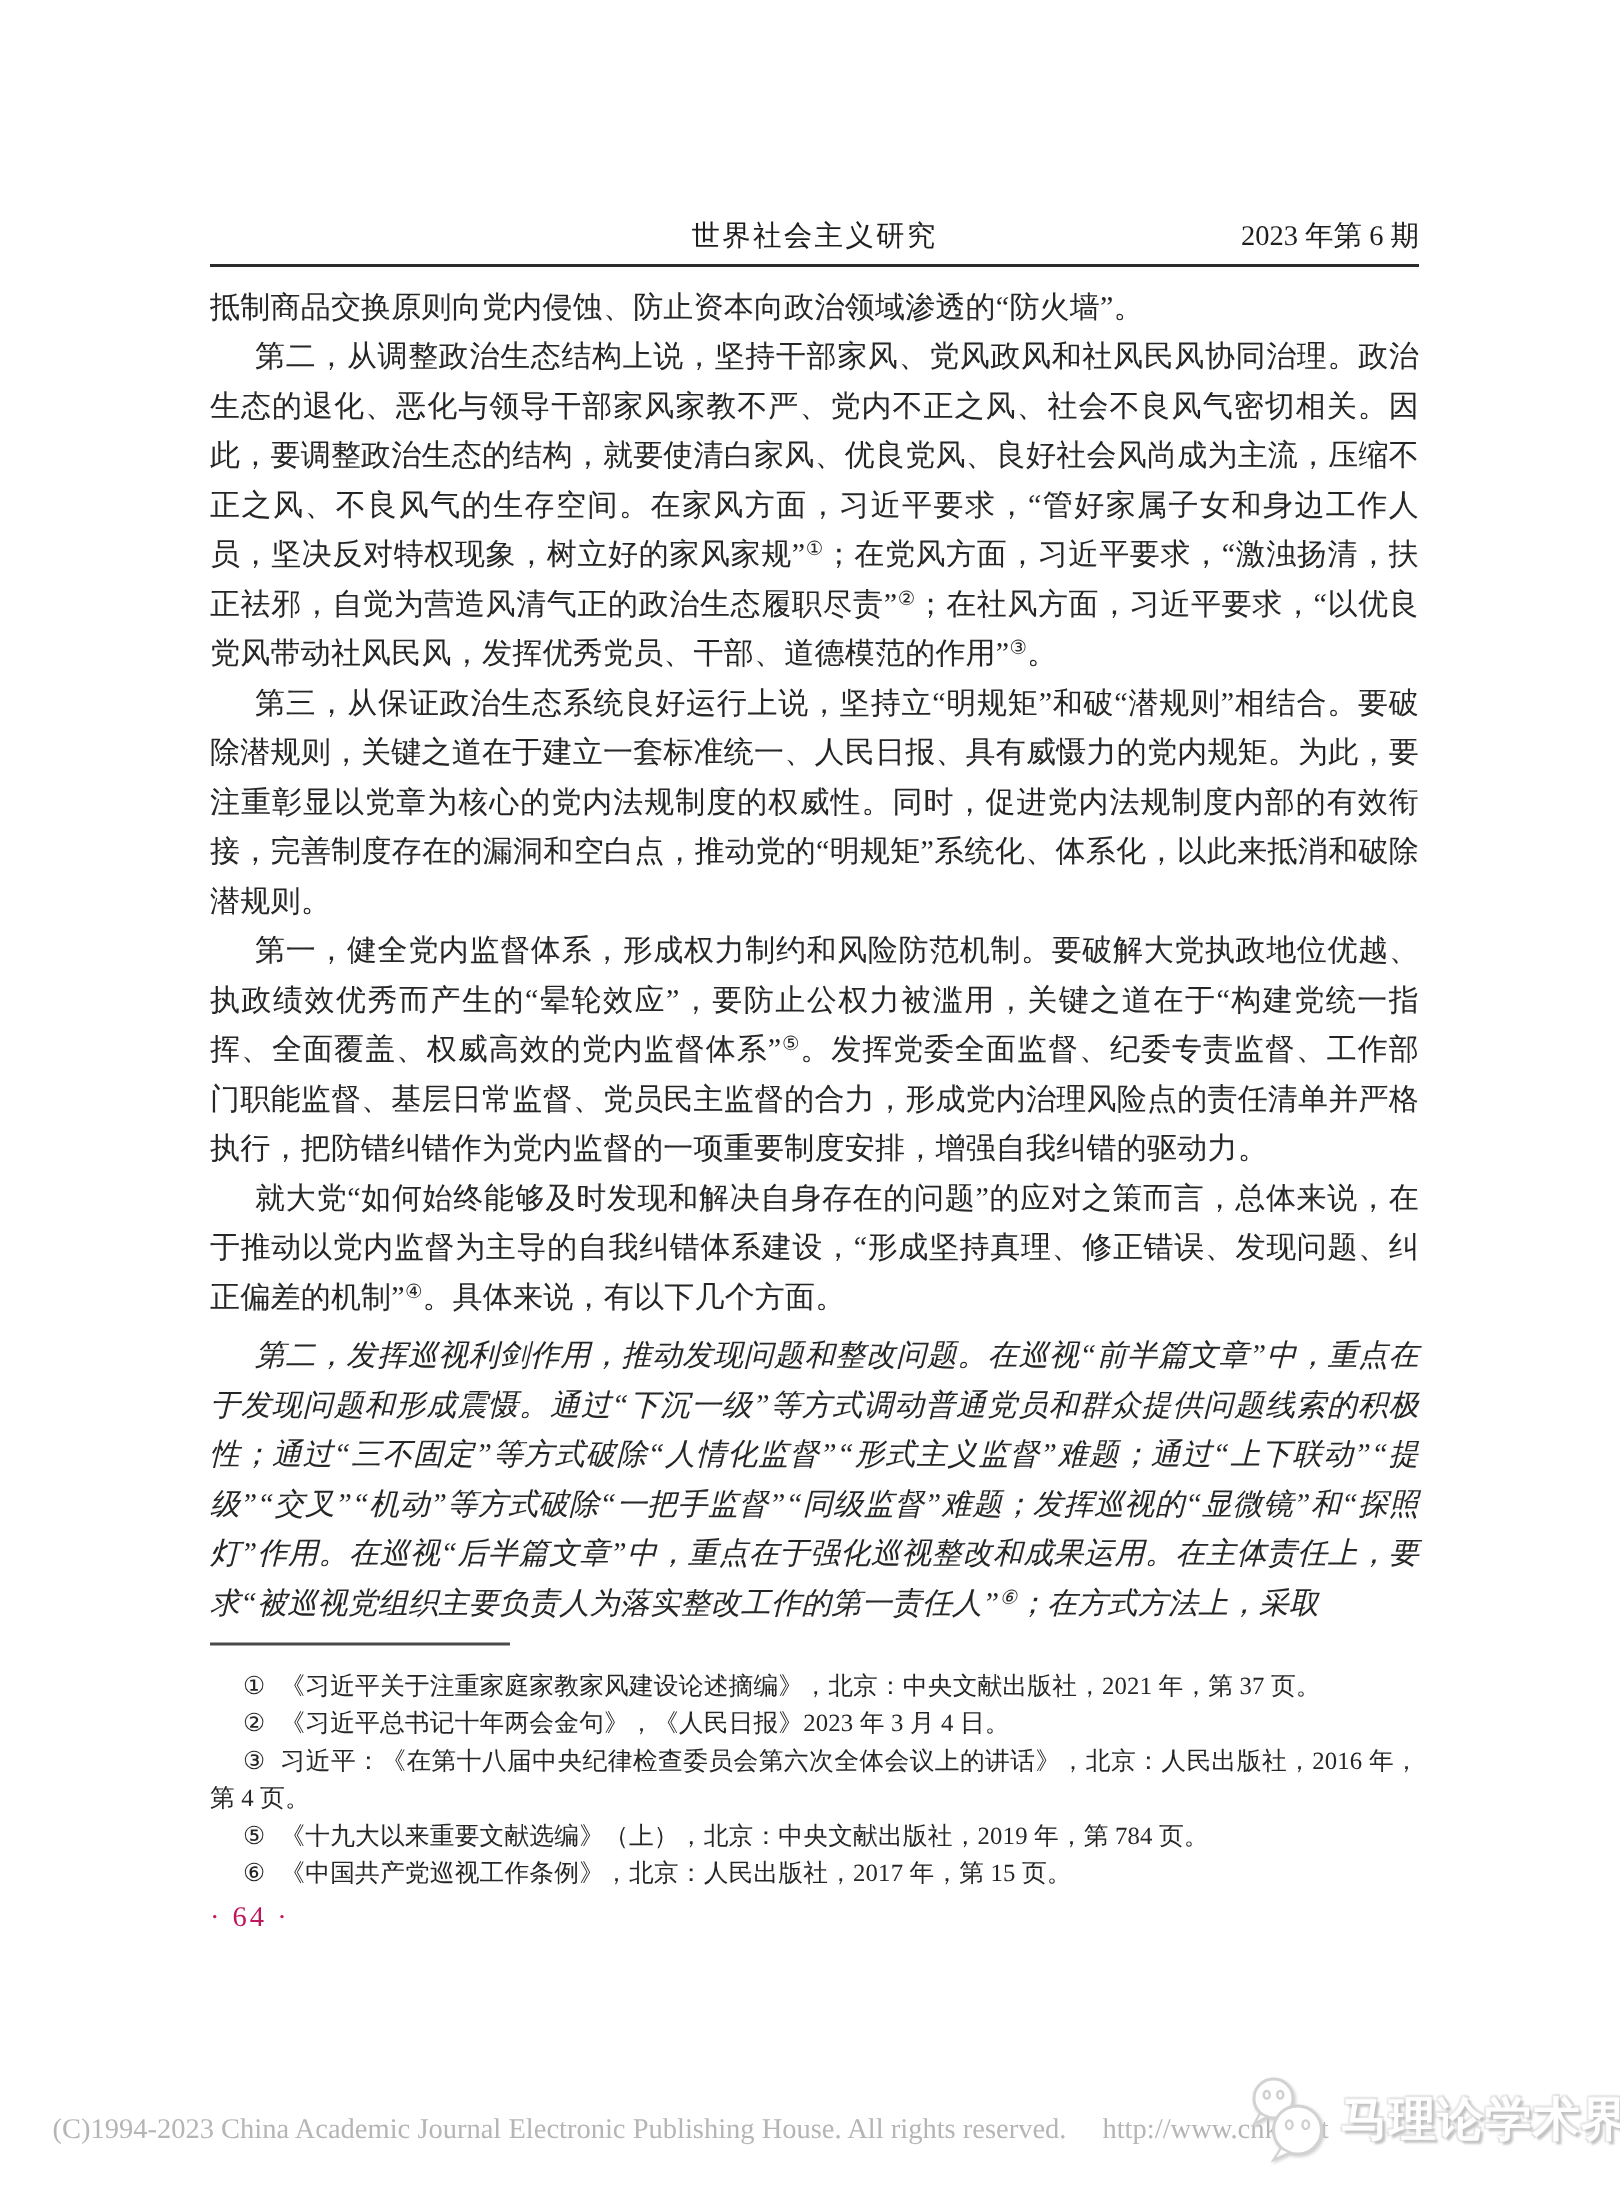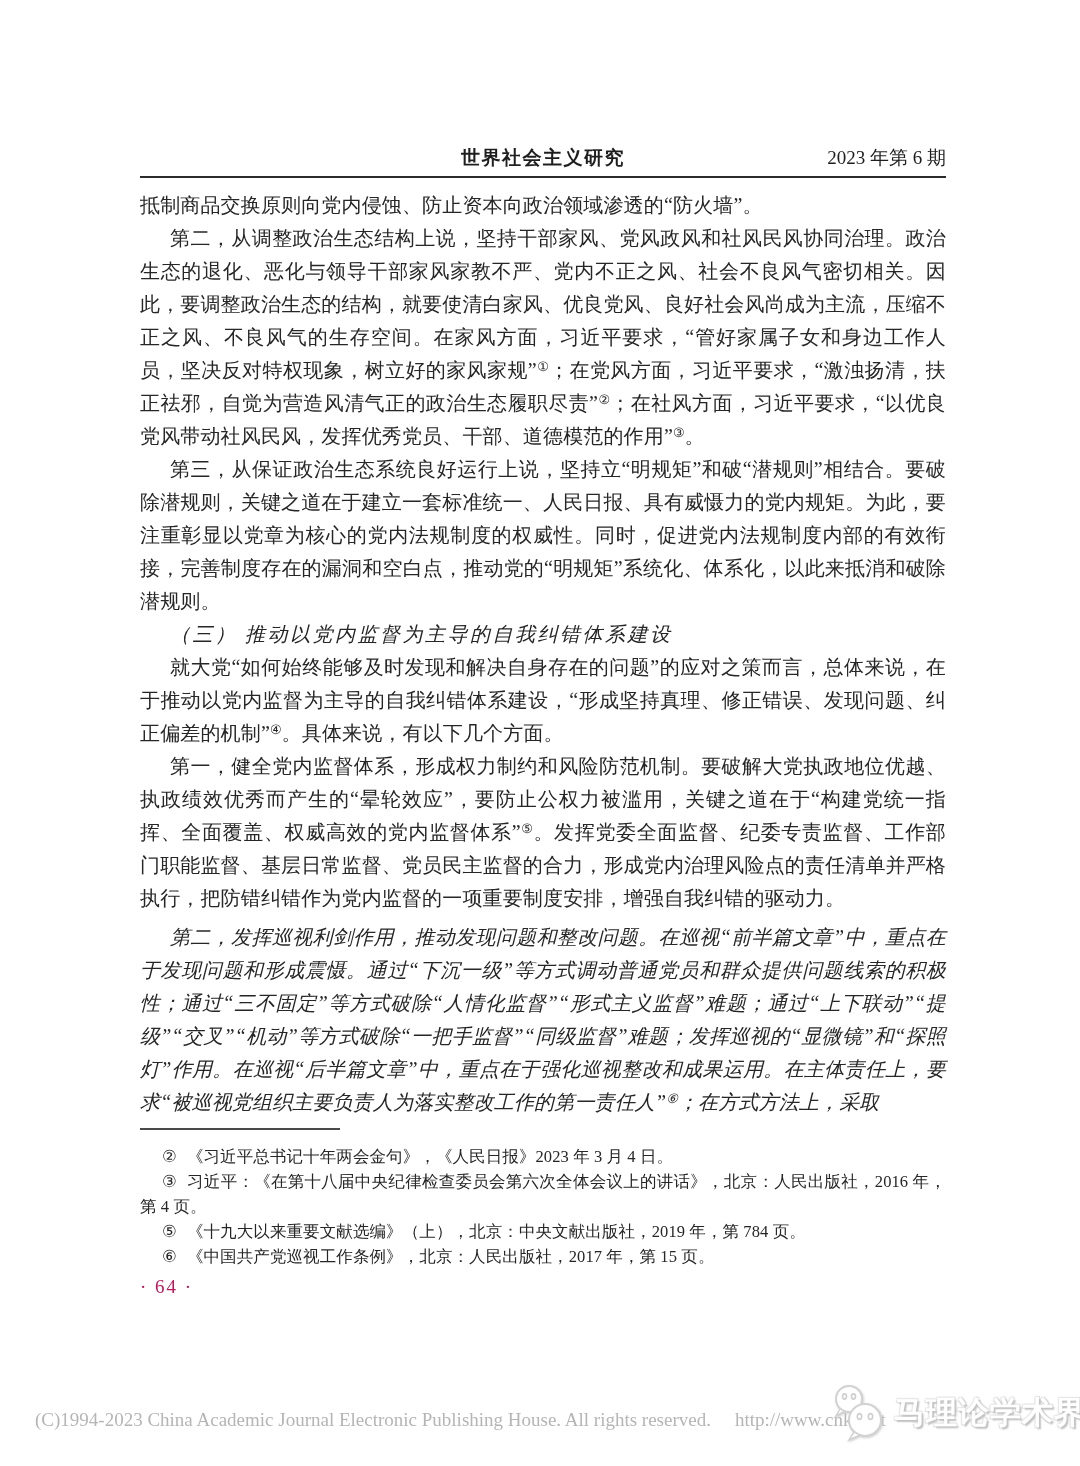--- a/index.html
+++ b/index.html
@@ -10,21 +10,21 @@
     overflow:hidden;
     font-family:"Liberation Serif","DejaVu Serif",serif;
     color:#262626;
   }
   .content{position:absolute;left:140px;top:0;width:806px;}
 
   .page-header{
     display:grid;grid-template-columns:1fr auto 1fr;align-items:end;
     padding-top:147px;font-size:19px;line-height:22px;color:#1e1e1e;
   }
-  .journal-title{grid-column:2;letter-spacing:1.5px;font-weight:bold;}
+  .journal-title{grid-column:2;letter-spacing:1.5px;}
   .issue-label{grid-column:3;justify-self:end;}
   .header-rule{margin-top:7px;border-top:2px solid #2b2b2b;height:0;}
 
   .body-text{
     margin-top:11px;
     font-size:20px;line-height:33px;
     text-align:justify;letter-spacing:0.15px;
   }
   .body-text p{margin:0;}
   .body-text p.indented{text-indent:30px;}
@@ -75,28 +75,28 @@
       <span></span>
       <span class="journal-title">世界社会主义研究</span>
       <span class="issue-label">2023 年第 6 期</span>
     </div>
     <div class="header-rule"></div>
 
     <div class="body-text" id="body-text">
         <p class=""><span>抵制商品交换原则向党内侵蚀、防止资本向政治领域渗透的“防火墙”。</span></p>
         <p class="indented"><span>第二，从调整政治生态结构上说，坚持干部家风、党风政风和社风民风协同治理。政治生态的退化、恶化与领导干部家风家教不严、党内不正之风、社会不良风气密切相关。因此，要调整政治生态的结构，就要使清白家风、优良党风、良好社会风尚成为主流，压缩不正之风、不良风气的生存空间。在家风方面，习近平要求，“管好家属子女和身边工作人员，坚决反对特权现象，树立好的家风家规”</span><sup class="fn-ref">①</sup><span>；在党风方面，习近平要求，“激浊扬清，扶正祛邪，自觉为营造风清气正的政治生态履职尽责”</span><sup class="fn-ref">②</sup><span>；在社风方面，习近平要求，“以优良党风带动社风民风，发挥优秀党员、干部、道德模范的作用”</span><sup class="fn-ref">③</sup><span>。</span></p>
         <p class="indented"><span>第三，从保证政治生态系统良好运行上说，坚持立“明规矩”和破“潜规则”相结合。要破除潜规则，关键之道在于建立一套标准统一、人民日报、具有威慑力的党内规矩。为此，要注重彰显以党章为核心的党内法规制度的权威性。同时，促进党内法规制度内部的有效衔接，完善制度存在的漏洞和空白点，推动党的“明规矩”系统化、体系化，以此来抵消和破除潜规则。</span></p>
-        <p class="indented kai"><span>（三） 推动以党内监督为主导的自我纠错体系建设</span></p>
+        <p class="indented"><span>第一，健全党内监督体系，形成权力制约和风险防范机制。要破解大党执政地位优越、执政绩效优秀而产生的“晕轮效应”，要防止公权力被滥用，关键之道在于“构建党统一指挥、全面覆盖、权威高效的党内监督体系”</span><sup class="fn-ref">⑤</sup><span>。发挥党委全面监督、纪委专责监督、工作部门职能监督、基层日常监督、党员民主监督的合力，形成党内治理风险点的责任清单并严格执行，把防错纠错作为党内监督的一项重要制度安排，增强自我纠错的驱动力。</span></p>
         <p class="indented"><span>就大党“如何始终能够及时发现和解决自身存在的问题”的应对之策而言，总体来说，在于推动以党内监督为主导的自我纠错体系建设，“形成坚持真理、修正错误、发现问题、纠正偏差的机制”</span><sup class="fn-ref">④</sup><span>。具体来说，有以下几个方面。</span></p>
-        <p class="indented"><span>第一，健全党内监督体系，形成权力制约和风险防范机制。要破解大党执政地位优越、执政绩效优秀而产生的“晕轮效应”，要防止公权力被滥用，关键之道在于“构建党统一指挥、全面覆盖、权威高效的党内监督体系”</span><sup class="fn-ref">⑤</sup><span>。发挥党委全面监督、纪委专责监督、工作部门职能监督、基层日常监督、党员民主监督的合力，形成党内治理风险点的责任清单并严格执行，把防错纠错作为党内监督的一项重要制度安排，增强自我纠错的驱动力。</span></p>
         <p class="indented extra-space"><span>第二，发挥巡视利剑作用，推动发现问题和整改问题。在巡视“前半篇文章”中，重点在于发现问题和形成震慑。通过“下沉一级”等方式调动普通党员和群众提供问题线索的积极性；通过“三不固定”等方式破除“人情化监督”“形式主义监督”难题；通过“上下联动”“提级”“交叉”“机动”等方式破除“一把手监督”“同级监督”难题；发挥巡视的“显微镜”和“探照灯”作用。在巡视“后半篇文章”中，重点在于强化巡视整改和成果运用。在主体责任上，要求“被巡视党组织主要负责人为落实整改工作的第一责任人”</span><sup class="fn-ref">⑥</sup><span>；在方式方法上，采取</span></p>
       </div>
 
     <div class="footnote-separator"></div>
     <div class="footnotes" id="footnotes">
+        <p><span class="fn-marker">①</span><span>《习近平关于注重家庭家教家风建设论述摘编》，北京：中央文献出版社，2021 年，第 37 页。</span></p>
         <p><span class="fn-marker">②</span><span>《习近平总书记十年两会金句》，《人民日报》2023 年 3 月 4 日。</span></p>
         <p><span class="fn-marker">③</span><span>习近平：《在第十八届中央纪律检查委员会第六次全体会议上的讲话》，北京：人民出版社，2016 年，第 4 页。</span></p>
         <p><span class="fn-marker">⑤</span><span>《十九大以来重要文献选编》（上），北京：中央文献出版社，2019 年，第 784 页。</span></p>
         <p><span class="fn-marker">⑥</span><span>《中国共产党巡视工作条例》，北京：人民出版社，2017 年，第 15 页。</span></p>
       </div>
 
     <div class="page-number">· 64 ·</div>
   </div>
 
   <div class="page-footer">

